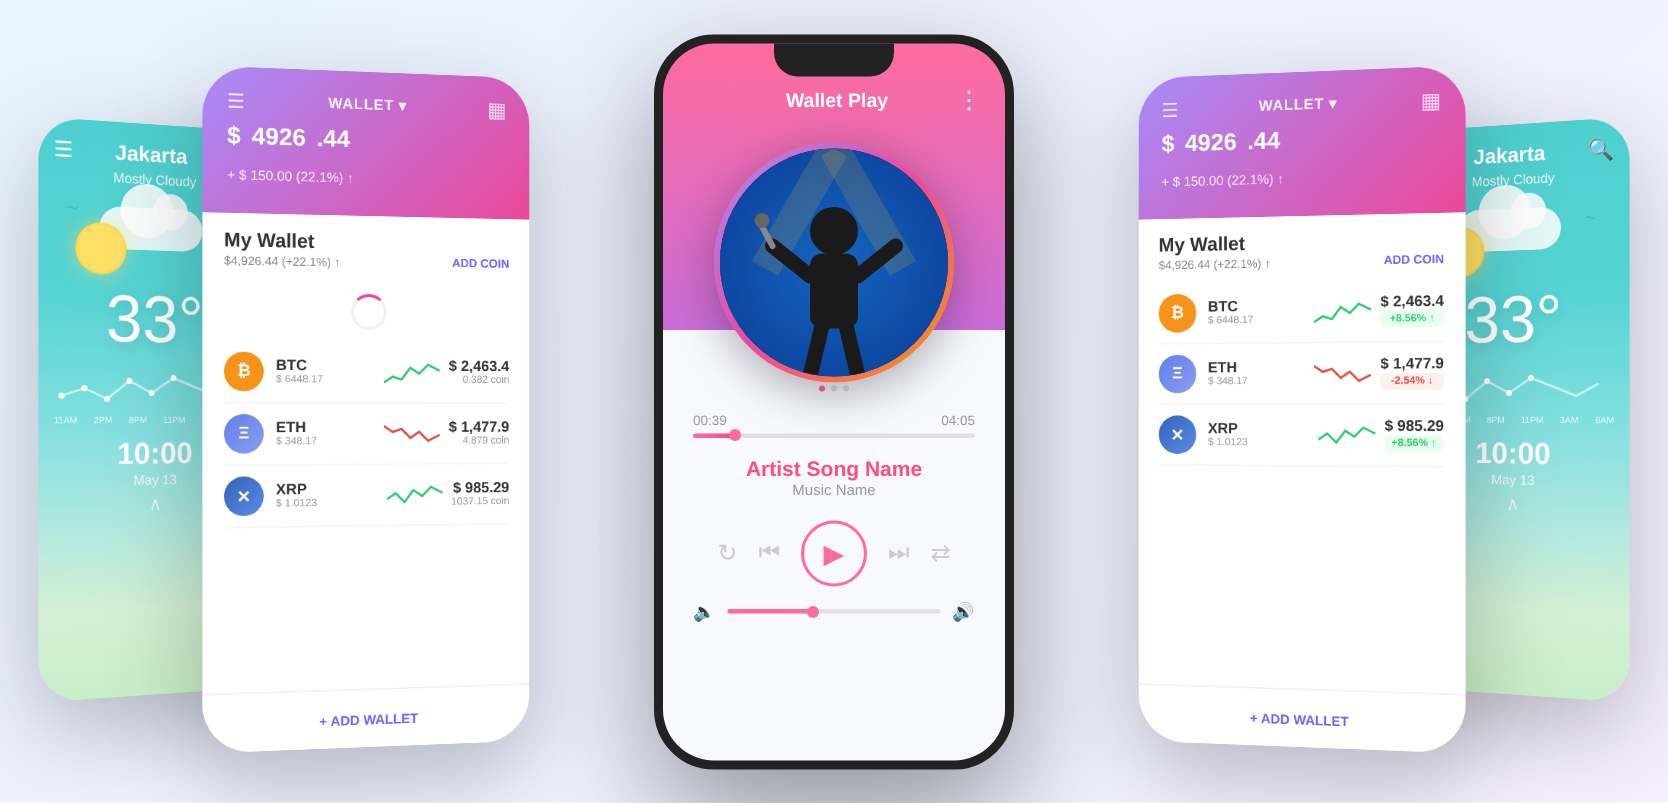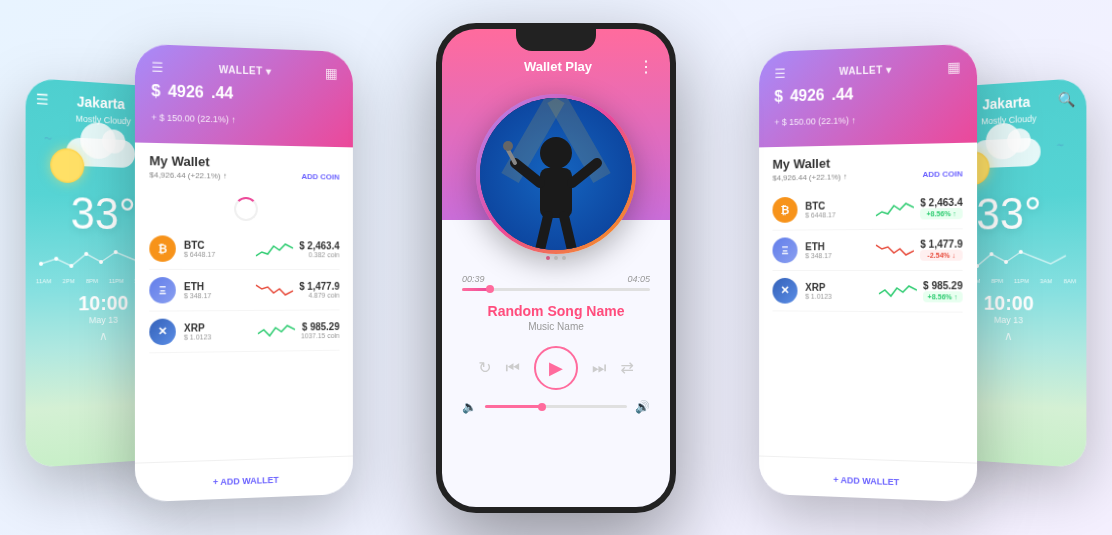--- a/index.html
+++ b/index.html
@@ -370,21 +370,21 @@
 
     .music-progress-section {
       padding: 12px 20px 4px;
       background: #f8f8ff;
     }
     .music-times {
       display: flex;
       justify-content: space-between;
       margin-bottom: 4px;
     }
-    .music-time { color: #999; font-size: 9px; font-style: italic; }
+    .music-time { color: #999; font-size: 9px; }
 
     .progress-bar {
       width: 100%;
       height: 3px;
       background: #e0e0e0;
       border-radius: 2px;
       margin-bottom: 8px;
       position: relative;
     }
     .progress-fill {
@@ -684,21 +684,21 @@
           <span class="music-time">00:39</span>
           <span class="music-time">04:05</span>
         </div>
         <div class="progress-bar">
           <div class="progress-fill"></div>
           <div class="progress-dot"></div>
         </div>
       </div>
 
       <div class="song-info">
-        <div class="song-name">Random Song Name</div>
+        <div class="song-name">Artist Song Name</div>
         <div class="artist-name-text">Music Name</div>
       </div>
 
       <div class="music-controls">
         <span class="ctrl-btn">↻</span>
         <span class="ctrl-btn">⏮</span>
         <div class="ctrl-btn-play">▶</div>
         <span class="ctrl-btn">⏭</span>
         <span class="ctrl-btn">⇄</span>
       </div>

